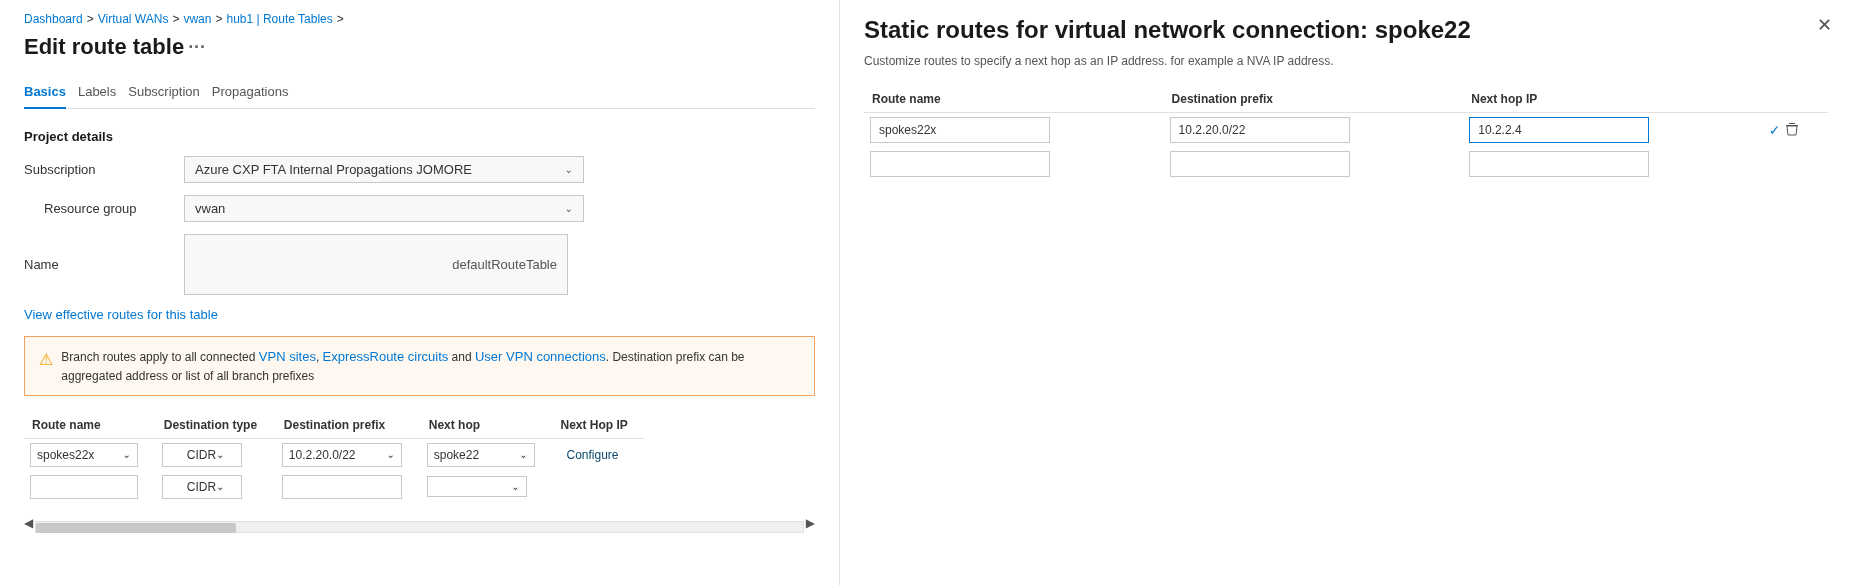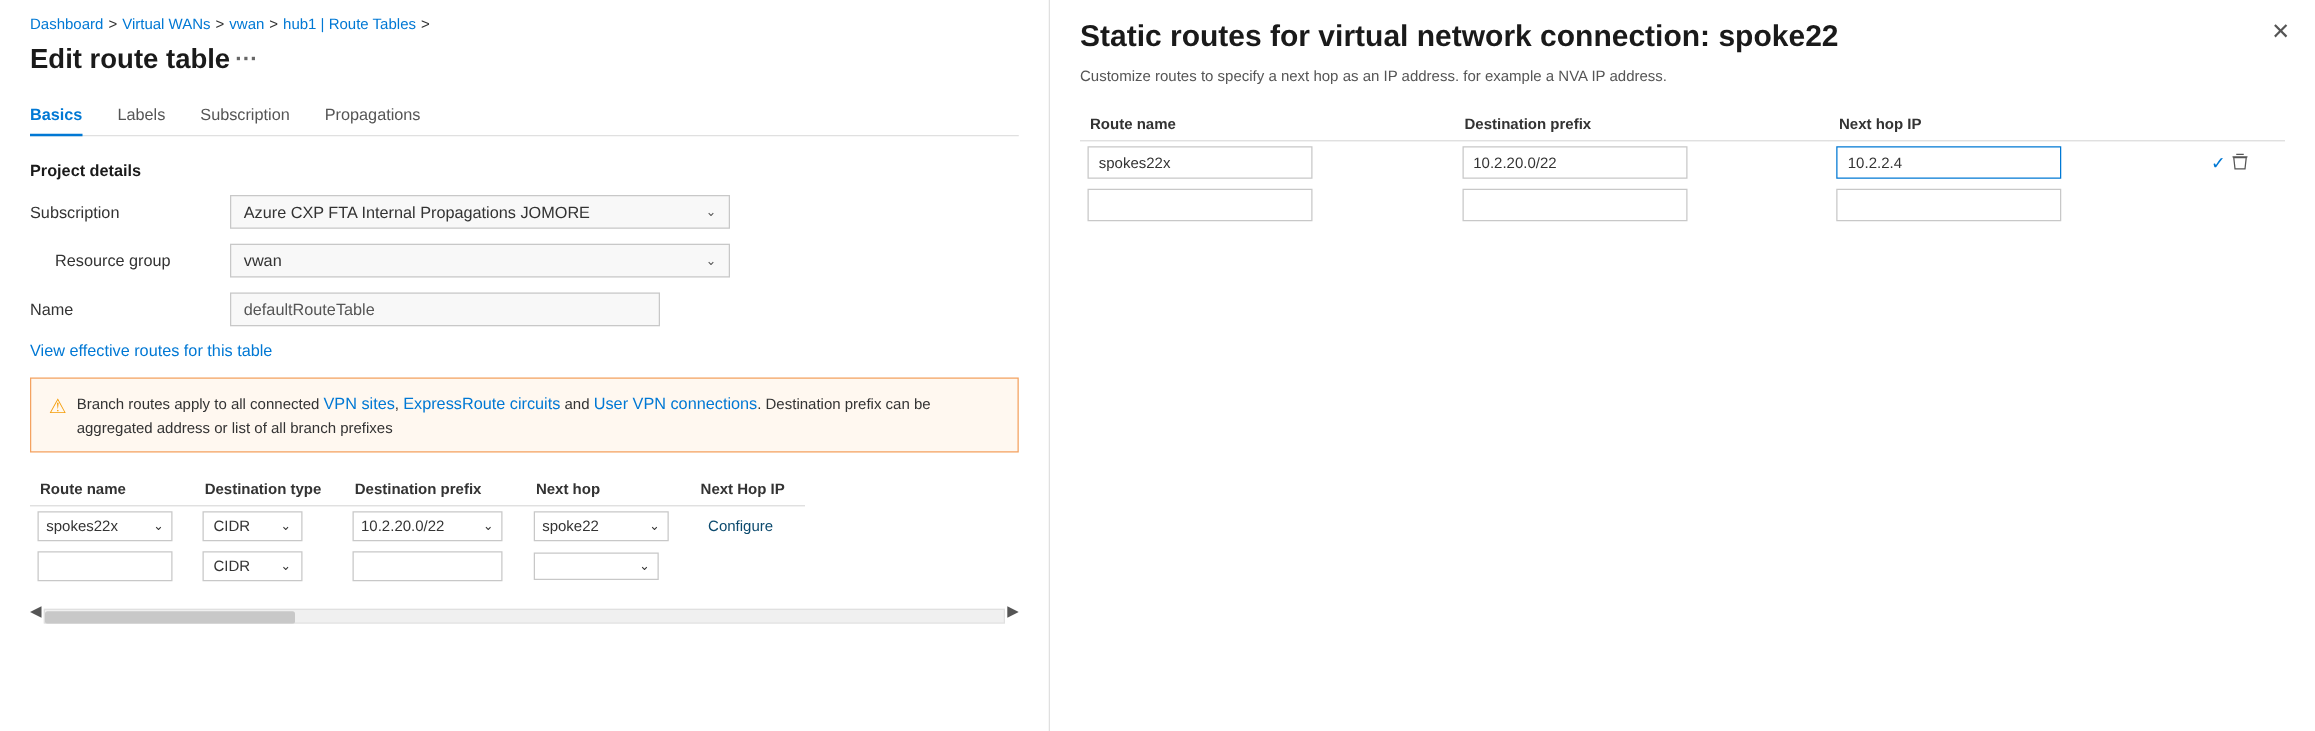--- a/index.html
+++ b/index.html
@@ -31,21 +31,21 @@
       color: #1a1a1a;
       display: flex;
       align-items: center;
       gap: 4px;
       margin-bottom: 16px;
     }
     .page-title-dots { font-size: 18px; color: #666; cursor: pointer; }
 
     .tabs {
       display: flex;
-      gap: 28px;
+      gap: 12px;
       border-bottom: 1px solid #e0e0e0;
       margin-bottom: 20px;
     }
     .tab {
       padding: 8px 0;
       font-size: 13px;
       cursor: pointer;
       color: #555;
       border-bottom: 2px solid transparent;
       margin-bottom: -1px;
@@ -90,26 +90,27 @@
       font-size: 13px;
       color: #333;
       display: flex;
       align-items: center;
       justify-content: space-between;
       cursor: pointer;
     }
     .select-box .chevron { color: #555; font-size: 10px; }
 
     .text-input-readonly {
-      width: 344px;
-      padding: 5px 10px;
+      width: 384px;
+      padding: 22px 10px;
       border: 1px solid #c8c8c8;
       background: #f8f8f8;
       font-size: 13px;
       color: #555;
+      text-align: right;
     }
 
     .link {
       color: #0078d4;
       text-decoration: none;
       font-size: 13px;
       cursor: pointer;
     }
 
     .warning-box {
@@ -160,21 +161,21 @@
       align-items: center;
       justify-content: space-between;
       width: 100px;
       padding: 4px 6px;
       border: 1px solid #c8c8c8;
       background: #fff;
       cursor: pointer;
     }
     .cell-select {
       width: 90px;
-      padding: 4px 8px;
+      padding: 4px 24px;
       border: 1px solid #c8c8c8;
       font-size: 12px;
       color: #333;
       background: #fff;
       display: flex;
       align-items: center;
       justify-content: space-between;
       text-align: center;
     }
     .cell-prefix {

